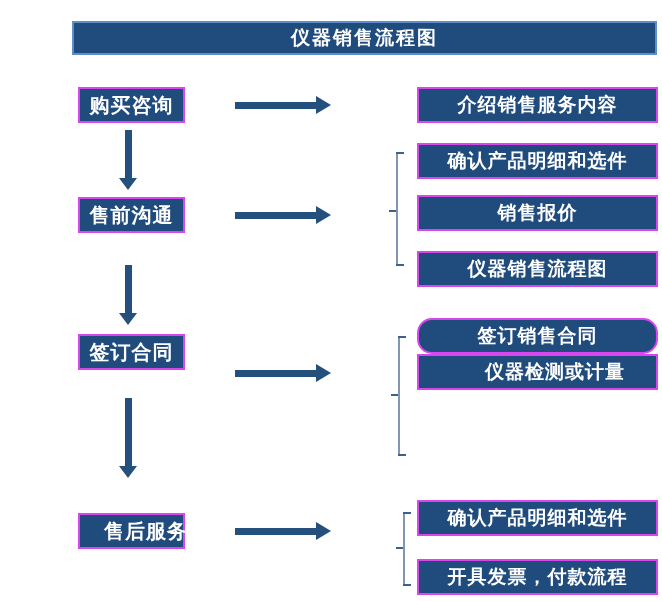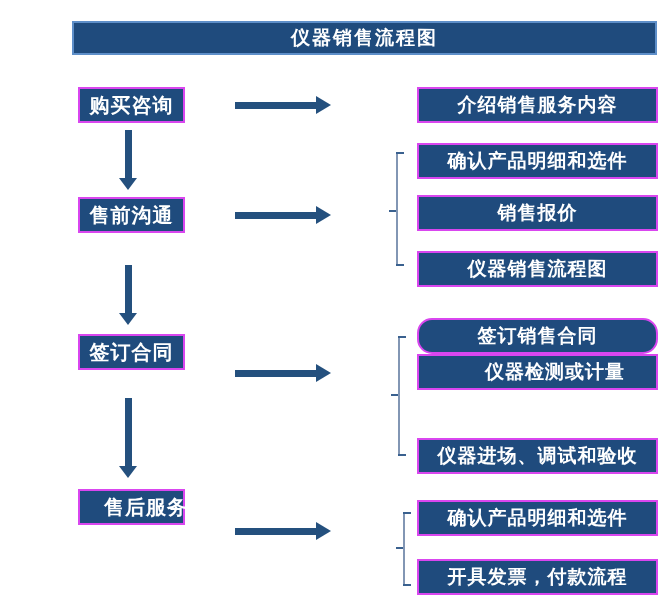--- a/index.html
+++ b/index.html
@@ -28,21 +28,21 @@
   .title-bar {
     left: 72px; top: 21px; width: 585px; height: 34px;
     border-color: #5e8fc9;
     font-size: 19px;
     letter-spacing: 2px;
   }
   .stage { left: 78px; width: 107px; height: 36px; font-size: 20px; }
   .stage-0 { top: 87px; }
   .stage-1 { top: 197px; }
   .stage-2 { top: 334px; }
-  .stage-3 { top: 489px; padding-left: 29px; }
+  .stage-3 { top: 513px; padding-left: 29px; }
 
   .obox { left: 417px; width: 241px; height: 36px; font-size: 19px; }
   .ob-0-0 { top: 87px; }
   .ob-1-0 { top: 143px; }
   .ob-1-1 { top: 195px; }
   .ob-1-2 { top: 251px; }
   .ob-2-0 { top: 318px; border-radius: 15px; }
   .ob-2-1 { top: 354px; padding-left: 35px; }
   .ob-2-2 { top: 438px; }
   .ob-3-0 { top: 500px; }
@@ -148,18 +148,17 @@
   </div>
 
   <div class="nbox obox ob-0-0">介绍销售服务内容</div>
 
   <div class="nbox obox ob-1-0">确认产品明细和选件</div>
   <div class="nbox obox ob-1-1">销售报价</div>
   <div class="nbox obox ob-1-2">仪器销售流程图</div>
 
   <div class="nbox obox ob-2-0">签订销售合同</div>
   <div class="nbox obox ob-2-1">仪器检测或计量</div>
-  <div class="nbox obox ob-2-2">仪器进场、调试和验收</div>
 
   <div class="nbox obox ob-3-0">确认产品明细和选件</div>
   <div class="nbox obox ob-3-1">开具发票，付款流程</div>
 
 </div>
 
 </body></html>

